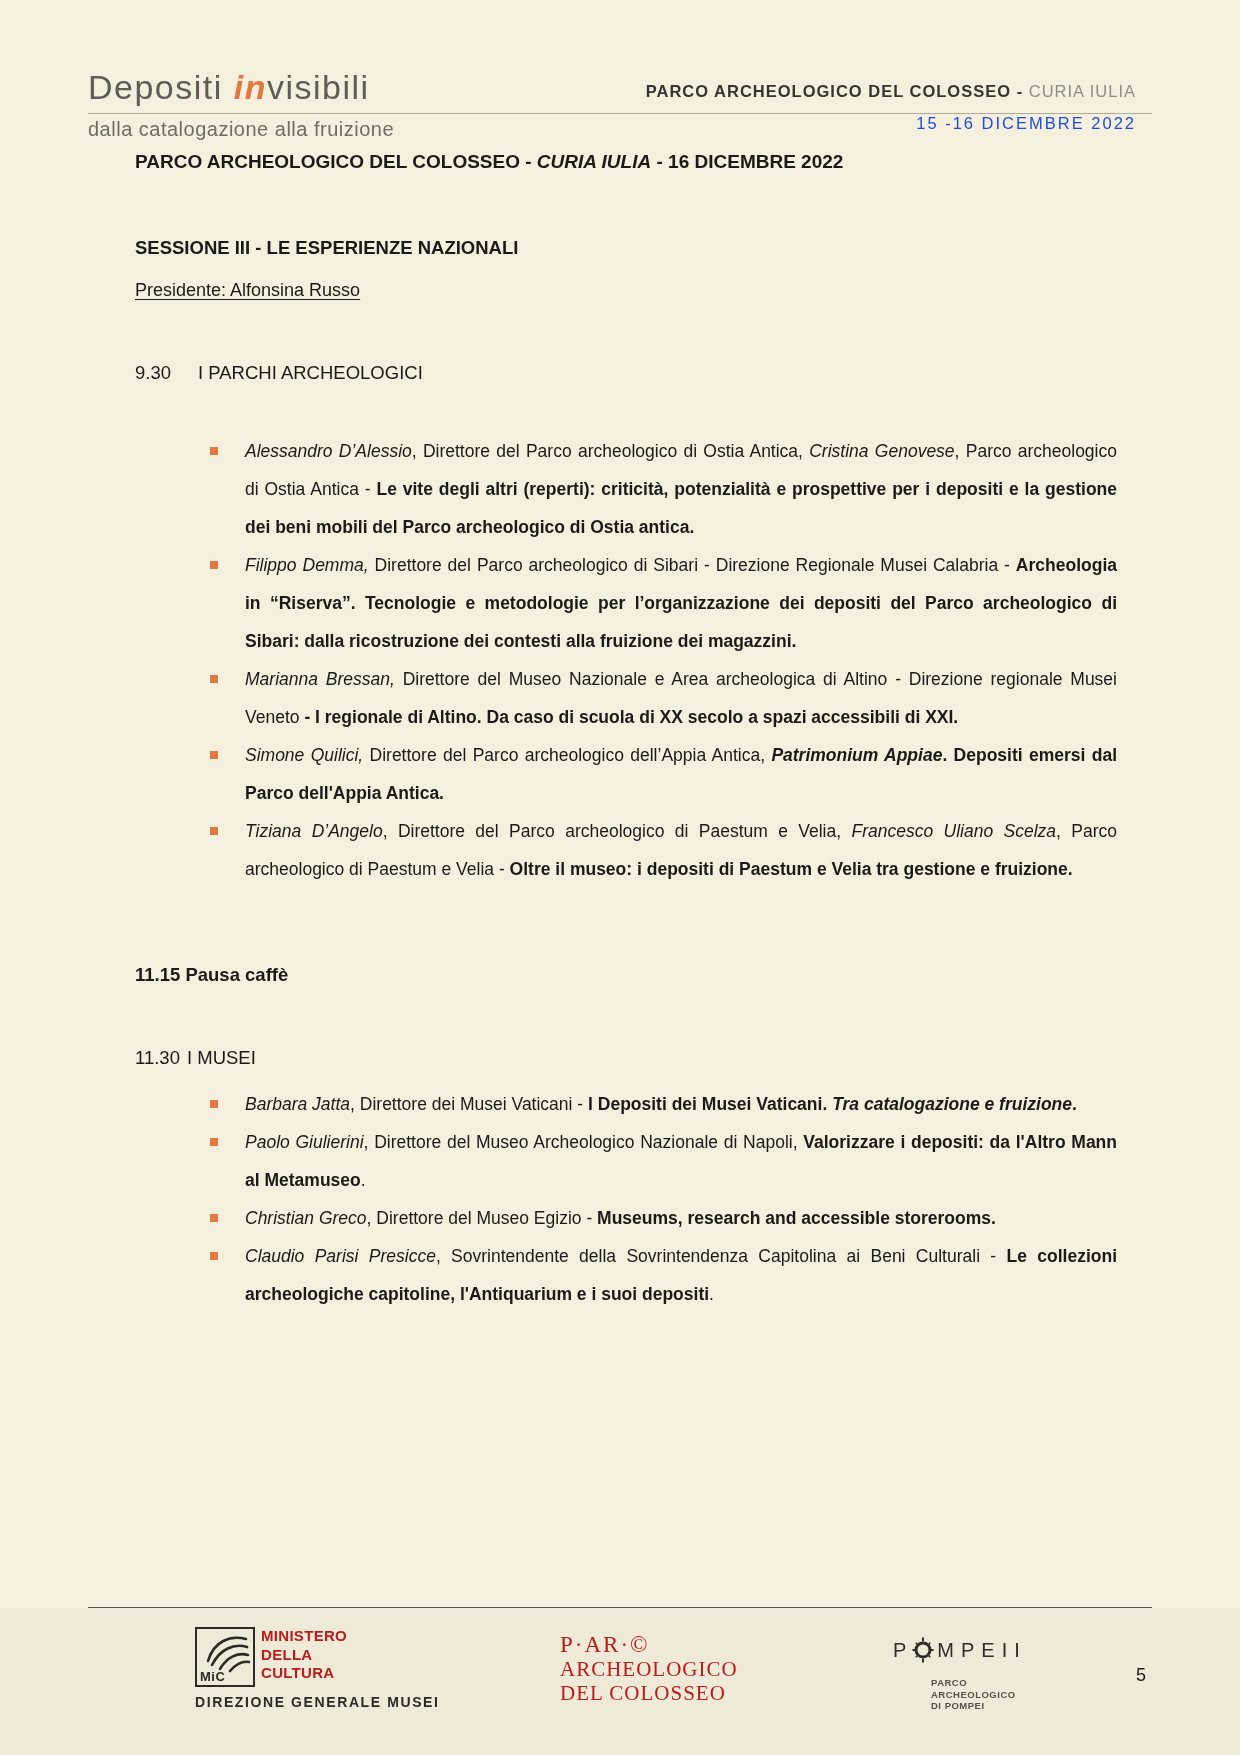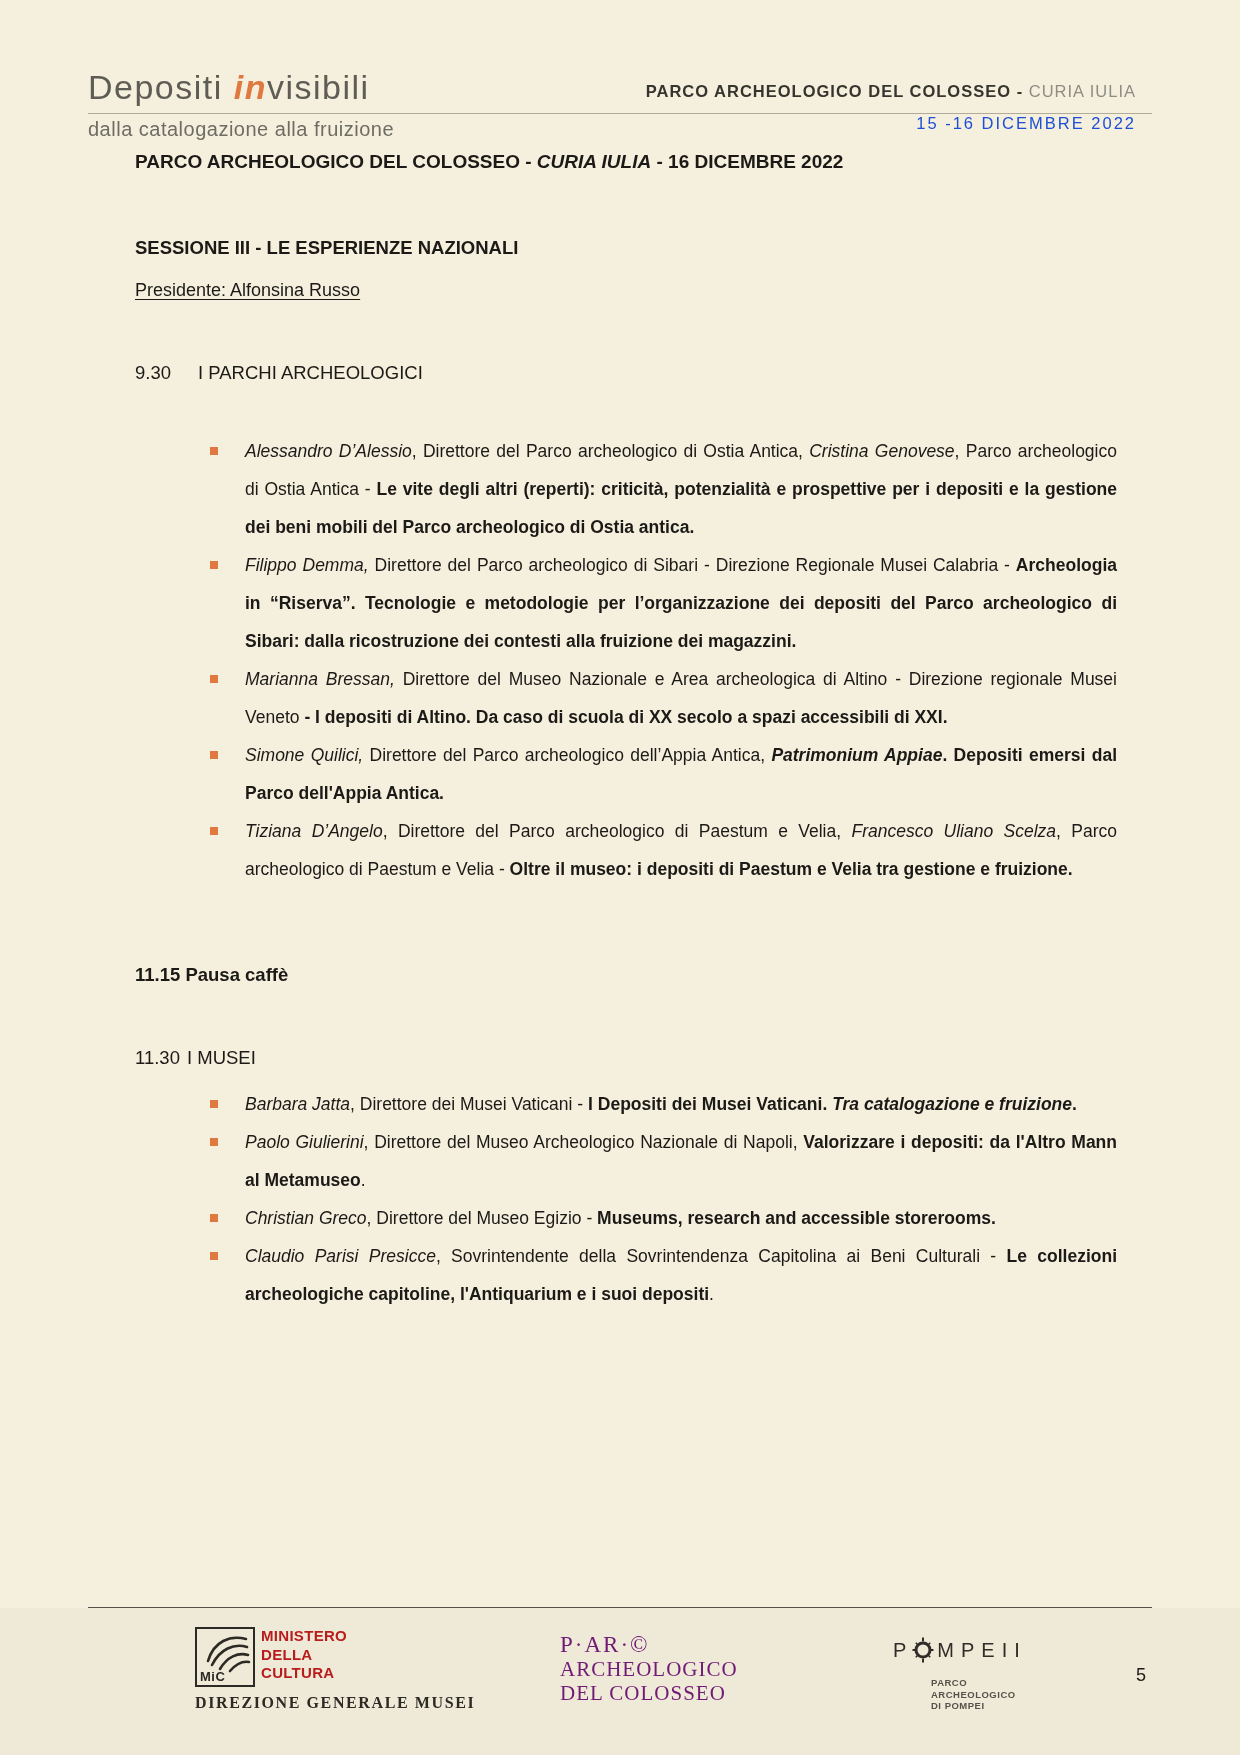--- a/index.html
+++ b/index.html
@@ -51,23 +51,23 @@
   .footer-band{position:absolute;left:0;right:0;top:1608px;bottom:0;background:rgba(70,60,40,0.03);}
   .footer-divider{position:absolute;left:88px;right:88px;top:1607px;border-top:1.5px solid #54514a;}
   .footer{position:absolute;left:88px;right:88px;top:1607px;height:148px;}
 
   .mic-logo{position:absolute;left:107px;top:20px;}
   .mic-row{display:flex;align-items:flex-start;}
   .mic-box{position:relative;width:60px;height:60px;border:2.5px solid #2c2a24;flex:0 0 auto;}
   .mic-box svg{position:absolute;left:3px;top:2px;}
   .mic-acronym{position:absolute;left:3px;bottom:1px;font-size:13px;font-weight:700;color:#2c2a24;letter-spacing:0.5px;}
   .mic-ministry{margin-left:6px;font-size:15px;font-weight:700;line-height:18.5px;letter-spacing:0.3px;color:#b91c1c;}
-  .mic-department{margin-top:7px;font-size:16px;font-weight:700;letter-spacing:1.6px;color:#2c2a24;font-family:Liberation Serif, serif;}
+  .mic-department{margin-top:7px;font-size:14px;font-weight:700;letter-spacing:1.6px;color:#2c2a24;}
 
-  .parco-logo{position:absolute;left:472px;top:26px;font-family:"Liberation Serif",serif;color:#701a75;}
+  .parco-logo{position:absolute;left:472px;top:26px;font-family:"Liberation Serif",serif;color:#b91c1c;}
   .parco-l1{font-size:23px;letter-spacing:2px;line-height:24px;}
   .parco-l2,.parco-l3{font-size:21px;letter-spacing:1px;line-height:24px;}
 
   .pompeii-logo{position:absolute;left:805px;top:30px;color:#2f2d28;}
   .pompeii-title{font-size:20px;font-weight:400;letter-spacing:7px;display:flex;align-items:center;}
   .pompeii-title svg{margin:0 2px 0 -2px;}
   .pompeii-sub{margin:14px 0 0 38px;font-size:9.5px;font-weight:700;line-height:11.5px;letter-spacing:0.5px;color:#55524a;}
 
   .page-number{position:absolute;right:6px;top:58px;font-size:18px;color:#1b1a17;}
 </style>
@@ -92,21 +92,21 @@
     <div class="doc-title"><span>PARCO ARCHEOLOGICO DEL COLOSSEO - </span><span class="it">CURIA IULIA</span><span> - 16 DICEMBRE 2022</span></div>
 
     <div class="session-title">SESSIONE III - LE ESPERIENZE NAZIONALI</div>
     <div class="president">Presidente: Alfonsina Russo</div>
 
     <div class="section-heading sh-1"><span class="time-wide">9.30</span><span>I PARCHI ARCHEOLOGICI</span></div>
 
     <ul class="agenda agenda-1">
       <li><span class="bullet-marker"></span><span class="item-text"><span class="seg-i">Alessandro D’Alessio</span><span class="seg-r">, Direttore del Parco archeologico di Ostia Antica, </span><span class="seg-i">Cristina Genovese</span><span class="seg-r">, Parco archeologico di Ostia Antica - </span><span class="seg-b">Le vite degli altri (reperti): criticità, potenzialità e prospettive per i depositi e la gestione dei beni mobili del Parco archeologico di Ostia antica.</span></span></li>
       <li><span class="bullet-marker"></span><span class="item-text"><span class="seg-i">Filippo Demma,</span><span class="seg-r"> Direttore del Parco archeologico di Sibari - Direzione Regionale Musei Calabria - </span><span class="seg-b">Archeologia in “Riserva”. Tecnologie e metodologie per l’organizzazione dei depositi del Parco archeologico di Sibari: dalla ricostruzione dei contesti alla fruizione dei magazzini.</span></span></li>
-      <li><span class="bullet-marker"></span><span class="item-text"><span class="seg-i">Marianna Bressan,</span><span class="seg-r"> Direttore del Museo Nazionale e Area archeologica di Altino - Direzione regionale Musei Veneto </span><span class="seg-b">- I depositi di Altino. Da caso di scuola di XX secolo a spazi accessibili di XXI.</span></span></li>
+      <li><span class="bullet-marker"></span><span class="item-text"><span class="seg-i">Marianna Bressan,</span><span class="seg-r"> Direttore del Museo Nazionale e Area archeologica di Altino - Direzione regionale Musei Veneto </span><span class="seg-b">- I regionale di Altino. Da caso di scuola di XX secolo a spazi accessibili di XXI.</span></span></li>
       <li><span class="bullet-marker"></span><span class="item-text"><span class="seg-i">Simone Quilici,</span><span class="seg-r"> Direttore del Parco archeologico dell’Appia Antica, </span><span class="seg-bi">Patrimonium Appiae</span><span class="seg-b">. Depositi emersi dal Parco dell'Appia Antica.</span></span></li>
       <li><span class="bullet-marker"></span><span class="item-text"><span class="seg-i">Tiziana D’Angelo</span><span class="seg-r">, Direttore del Parco archeologico di Paestum e Velia, </span><span class="seg-i">Francesco Uliano Scelza</span><span class="seg-r">, Parco archeologico di Paestum e Velia - </span><span class="seg-b">Oltre il museo: i depositi di Paestum e Velia tra gestione e fruizione.</span></span></li>
     </ul>
 
     <div class="pause-line">11.15 Pausa caffè</div>
 
     <div class="section-heading sh-2"><span class="time-narrow">11.30</span><span>I MUSEI</span></div>
 
     <ul class="agenda agenda-2">
       <li><span class="bullet-marker"></span><span class="item-text"><span class="seg-i">Barbara Jatta</span><span class="seg-r">, Direttore dei Musei Vaticani - </span><span class="seg-b">I Depositi dei Musei Vaticani. </span><span class="seg-bi">Tra catalogazione e fruizione</span><span class="seg-b">.</span></span></li>

